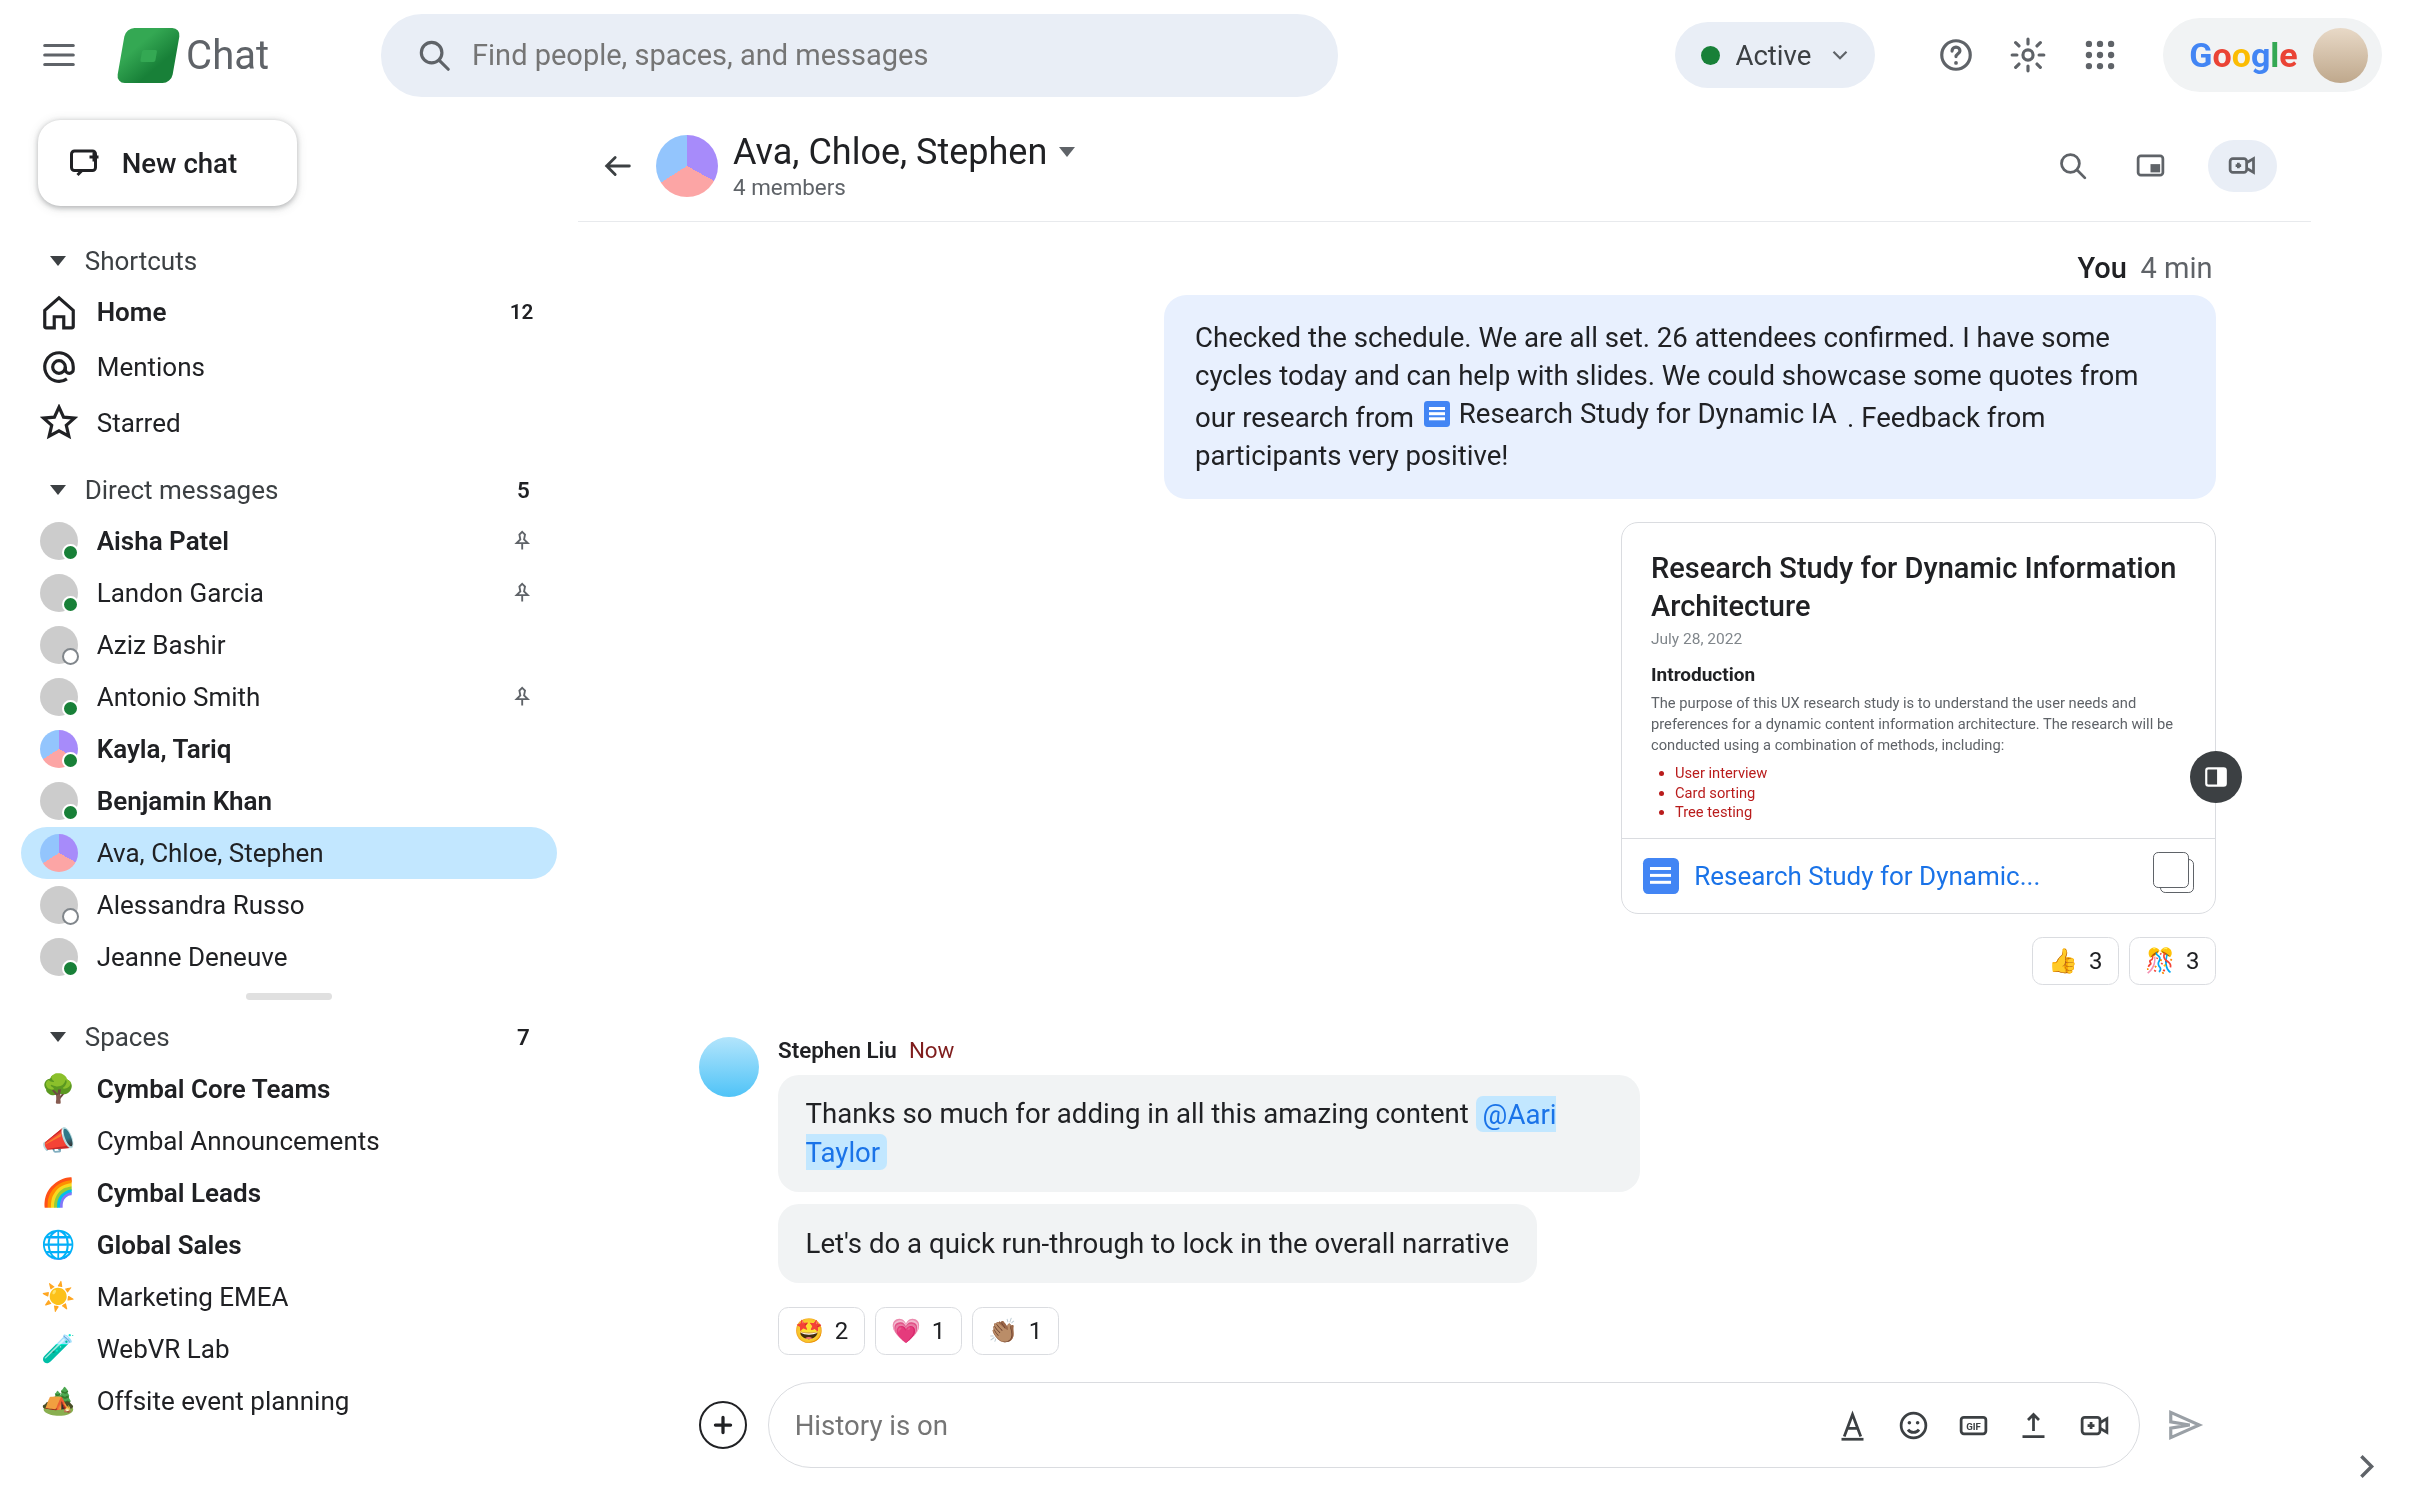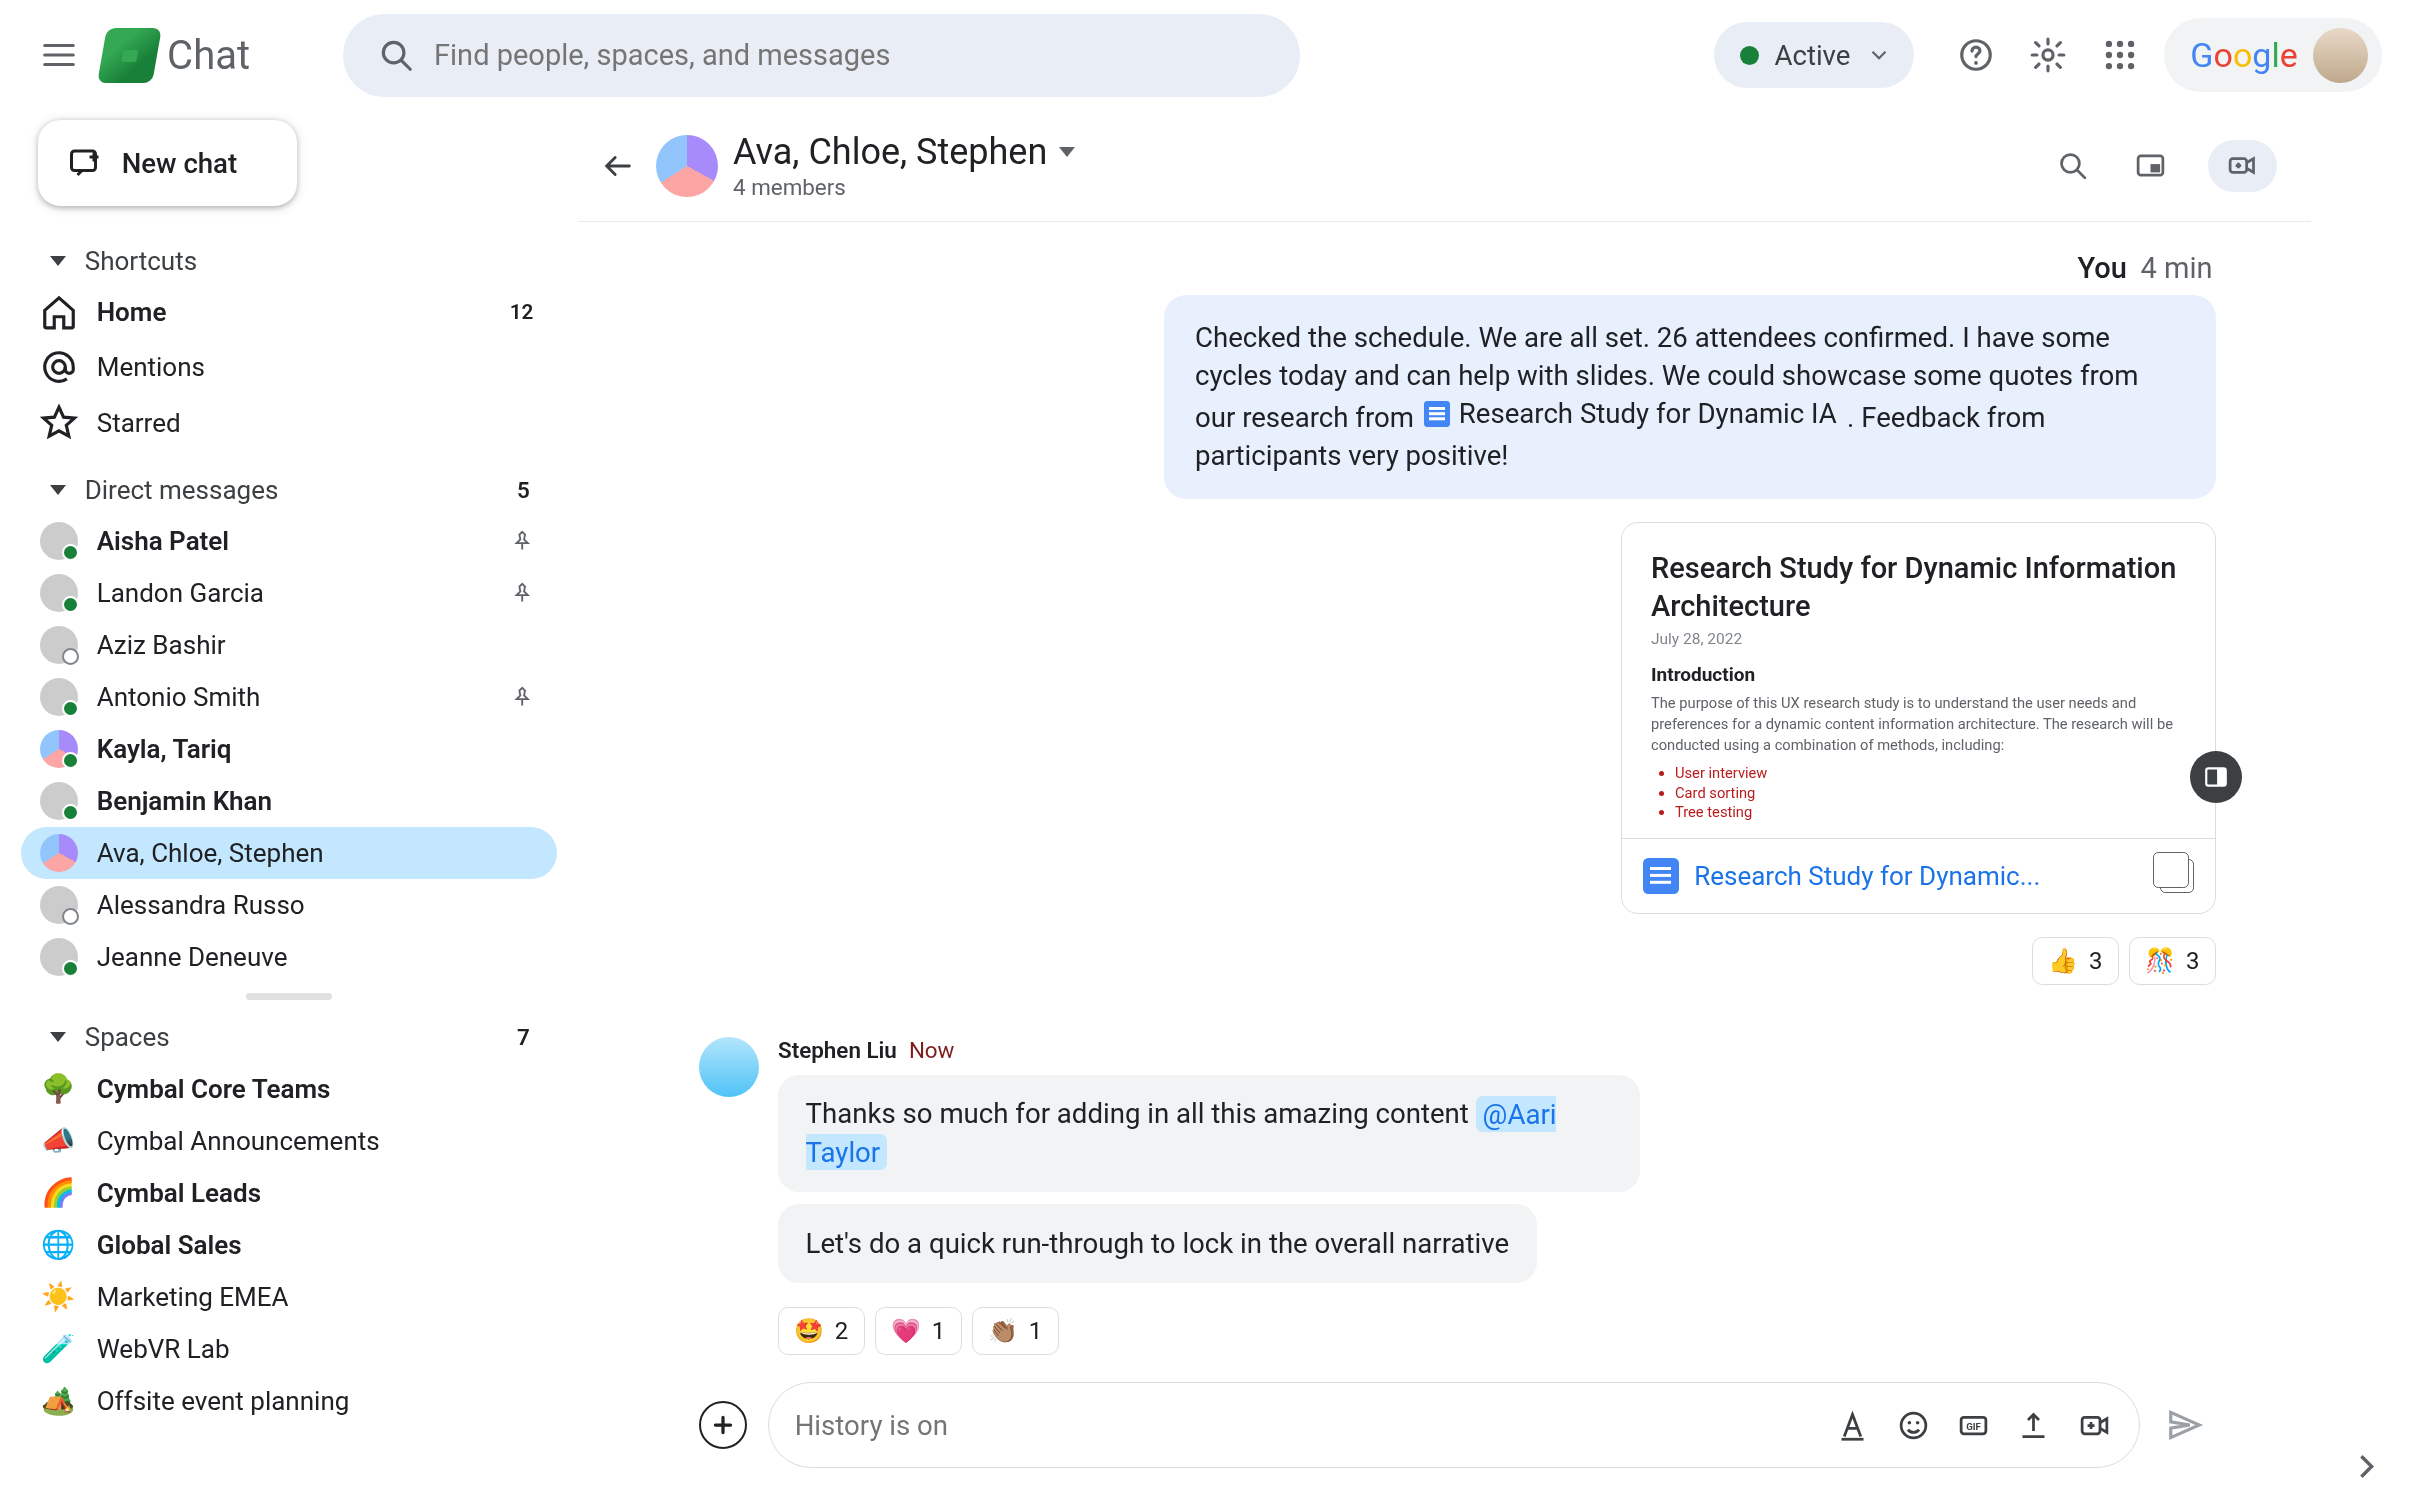--- a/index.html
+++ b/index.html
@@ -1,39 +1,39 @@
 <!DOCTYPE html>
 <html style="font-size:13.8px"><head>
 <meta charset="utf-8">
 <style>
   * { box-sizing: border-box; margin: 0; padding: 0; font-family: "Google Sans", Roboto, Arial, sans-serif; }
   html, body { width: 2413px; height: 1508px; background: #fff; color: #202124; overflow: hidden; }
   body { display: flex; flex-direction: column; }
 
   
-  .topbar { height: 110px; display: flex; align-items: center; padding: 0 31px 0 17px; gap: 7px; }
+  .topbar { height: 110px; display: flex; align-items: center; padding: 0 31px 0 17px; gap: 26px; }
   .menu-btn { width: 83px; height: 83px; display:flex; align-items:center; justify-content:center; border-radius:50%; cursor:pointer; }
   .menu-btn svg { width: 38px; height: 38px; }
   .chat-logo { display:flex; align-items:center; gap: 10.3px; margin-left: -5.2px;}
   .chat-logo .tile { width: 55px; height: 55px; background: linear-gradient(135deg,#34a853 30%,#188038 70%); border-radius: 8.6px; transform: skew(-10deg); position: relative; }
   .chat-logo .tile::after{ content:""; position:absolute; left:50%; top:50%; width:15.5px; height:12px; background:#34a853; transform:translate(-50%,-50%); border-radius:1.7px;}
   .chat-logo .wordmark { font-size: 40px; color:#5f6368; }
   .search-wrap { flex:1; display:flex; justify-content:flex-start; }
   .search { width: 957px; height: 83px; background:#e9eef6; border-radius:41px; display:flex; align-items:center; padding:8px 34px; margin-left: 86px;}
   .search .icon { width:38px; height:38px; color:#5f6368; }
   .search input { border:none; background:transparent; font-size:29px; color:#5f6368; outline:none; flex:1; margin-left:19px;}
   .status-chip { height:66px; border-radius:33px; background:#e9eef6; display:flex; align-items:center; padding:0 22.4px 0 26px; gap:15.5px; cursor:pointer;}
   .status-chip .dot { width:19px; height:19px; background:#188038; border-radius:50%; }
   .status-chip span { font-size:27.6px; color:#3c4043;}
   .status-chip svg { width:26px; height:26px; color:#5f6368;}
   .top-icons { display:flex; align-items:center; gap: 31px; margin-left: 34px; }
   .top-icons .ticon { width:41px; height:41px; color:#5f6368; cursor:pointer; display:flex; align-items:center; justify-content:center;}
   .top-icons .ticon svg { width:38px; height:38px;}
   .brand-blob { height:74px; border-radius:37px; background:#f1f3f4; display:flex; align-items:center; padding:0 13.8px 0 26px; gap:15.5px; margin-left: 17px;}
-  .brand-blob .google-word { font-size:34px; font-weight:400; }
+  .brand-blob .google-word { font-size:34px; font-weight:700; }
   .brand-blob .G1{color:#4285f4;} .brand-blob .o1{color:#ea4335;} .brand-blob .o2{color:#fbbc04;} .brand-blob .g2{color:#4285f4;} .brand-blob .l{color:#34a853;} .brand-blob .e{color:#ea4335;}
   .brand-blob .avatar { width:55px; height:55px; border-radius:50%; background:linear-gradient(#e8d9c7,#bfa88c); }
 
   
   .main-row { flex:1; display:flex; min-height:0; }
 
   
   .sidebar { width: 578px; padding: 5.2px 20.7px 20.7px 20.7px; display:flex; flex-direction:column; gap:3.4px; }
   .new-chat { width: 259px; height: 86px; border-radius: 22.4px; background:#fff; box-shadow:0 1.7px 5.2px rgba(60,64,67,.3),0 1.7px 10.3px rgba(60,64,67,.15); display:flex; align-items:center; gap:19px; padding:0 29px; font-size:27.6px; font-weight:500; margin: 5.2px 0 29px 17px; cursor:pointer;}
   .new-chat svg{width:36px;height:36px;}

